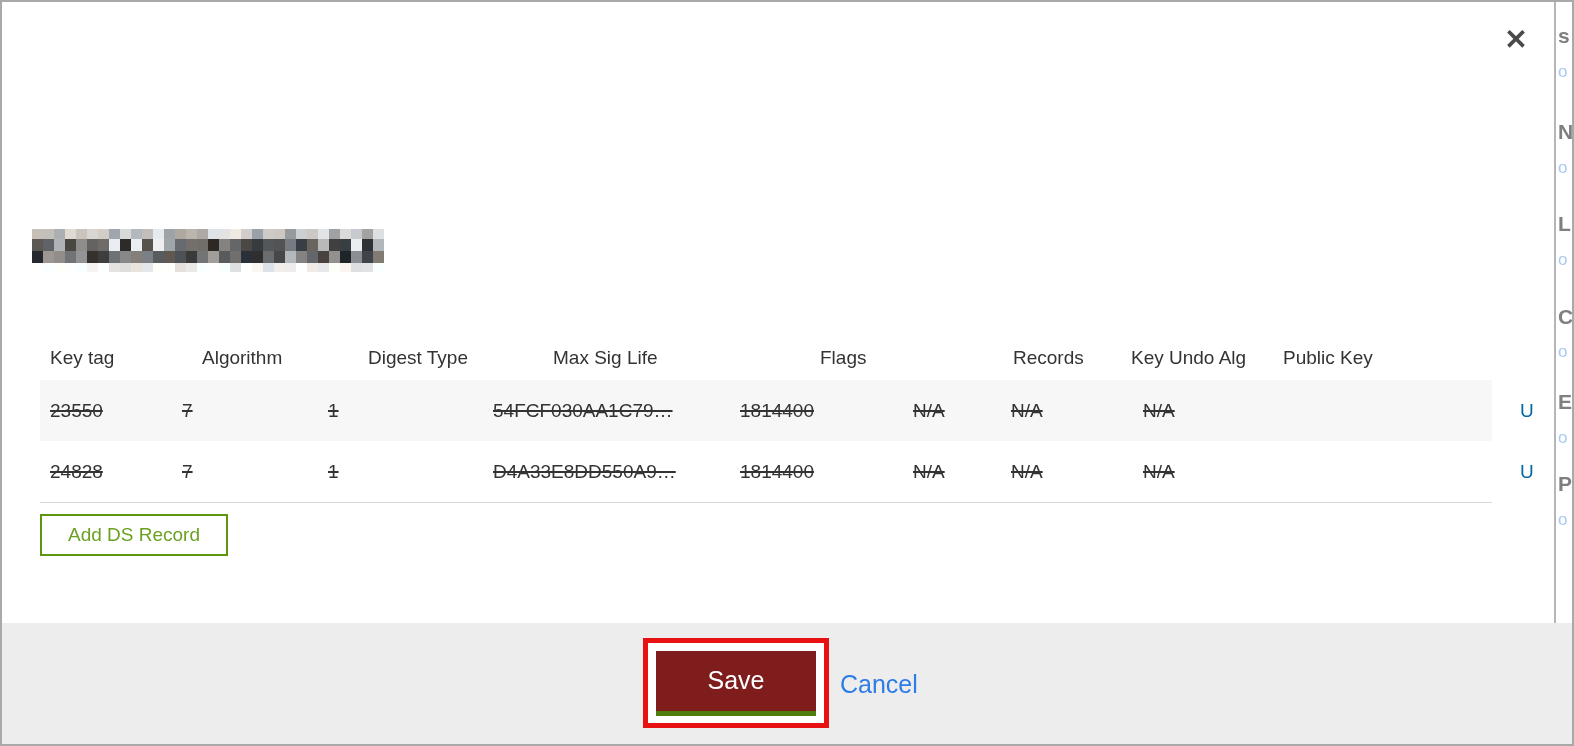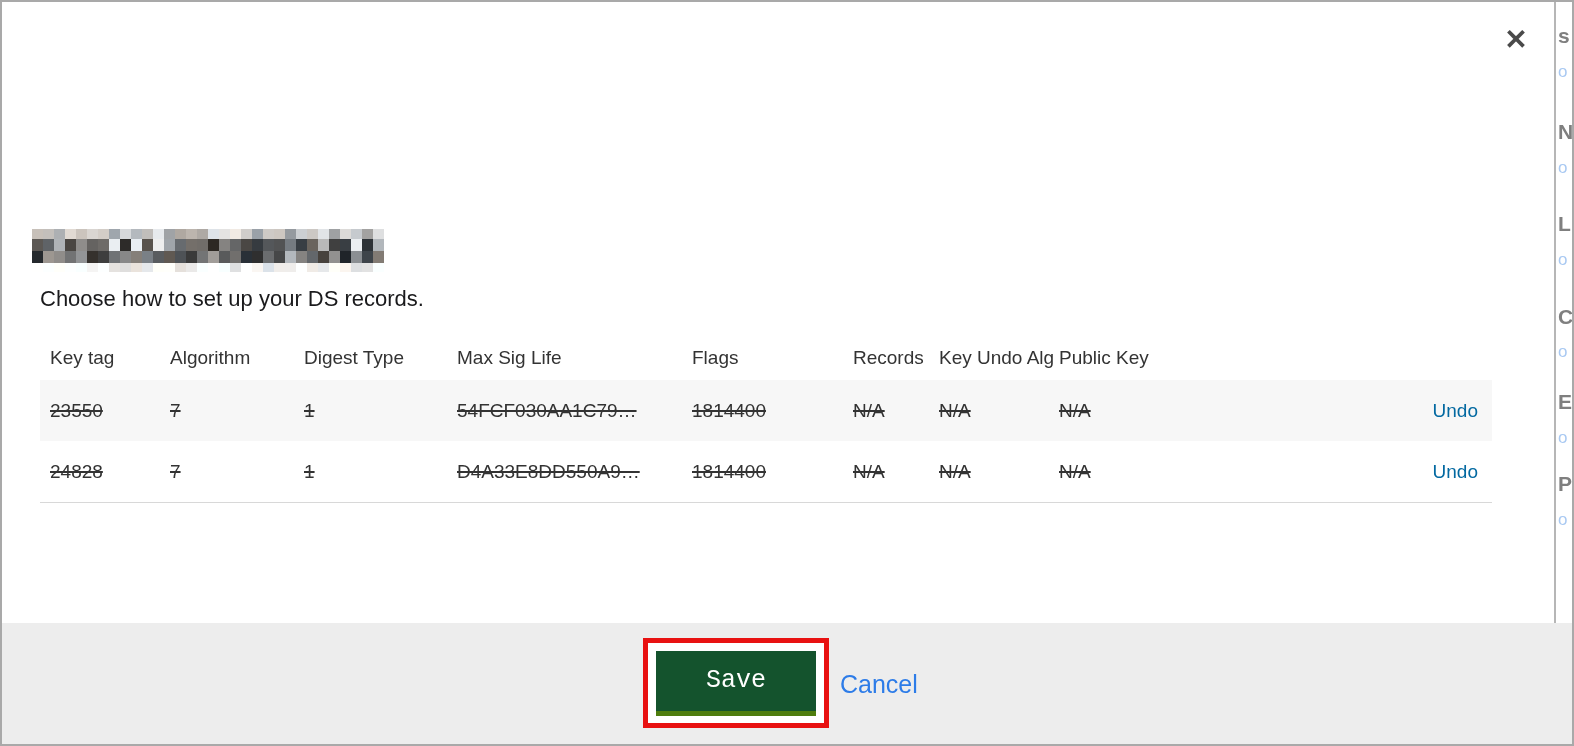--- a/index.html
+++ b/index.html
@@ -15,38 +15,38 @@
 
   .redacted{position:absolute;left:30px;top:227px;width:364px;height:44px;line-height:0;}
   .redacted .pxrow{white-space:nowrap;}
   .redacted .px{display:inline-block;}
 
   .subtitle{position:absolute;left:38px;top:284px;margin:0;font-size:22px;color:#1a1a1c;}
 
   .ds-table{position:absolute;left:38px;top:334px;width:1452px;font-size:19px;color:#333;}
   .grid{display:grid;grid-template-columns:120px 134px 153px 235px 161px 86px 120px 163px 190px 1fr;
         align-items:center;padding-left:10px;box-sizing:border-box;}
-  .thead{height:44px;color:#333;}
-  .trow{height:61px;}
+  .thead{height:44px;color:#333;gap:32px;}
+  .trow{height:61px;gap:12px;}
   .trow.odd{background:#f7f7f7;}
   .tbody{border-bottom:1px solid #d8d8d8;}
   .cell{overflow:hidden;white-space:nowrap;}
   .struck{text-decoration:line-through;text-decoration-thickness:2px;}
   .cell-action{text-align:right;padding-right:14px;}
   .undo-link{color:#0369a1;text-decoration:none;cursor:pointer;margin-top:20px;}
 
   .add-btn{position:absolute;left:38px;top:512px;height:42px;padding:0 26px;background:#fff;
         border:2px solid #5d9511;color:#6ba121;font-size:19px;cursor:pointer;
         font-family:inherit;}
 
   .footer{position:absolute;left:0;right:0;top:621px;bottom:0;background:#ededed;}
   .annotation-box{position:absolute;left:641px;top:15px;width:176px;height:80px;
         border:5px solid #e81111;background:#fff;display:flex;align-items:center;justify-content:center;}
-  .save-btn{width:160px;height:65px;background:#14532d;border:none;border-bottom:5px solid #4e7d0e;
-        color:#fff;font-size:25px;cursor:pointer;font-family:Liberation Mono, monospace;}
+  .save-btn{width:160px;height:65px;background:#7f1d1d;border:none;border-bottom:5px solid #4e7d0e;
+        color:#fff;font-size:25px;cursor:pointer;font-family:Liberation Sans, sans-serif;}
   .cancel-link{position:absolute;left:838px;top:47px;font-size:25px;color:#2d7ce8;
         text-decoration:none;cursor:pointer;}
 
   .sliver-line{position:absolute;left:1552px;top:0;width:2px;height:621px;background:#b6b6b6;}
   .sliver{position:absolute;left:1556px;top:0;width:17px;height:621px;overflow:hidden;}
   .sliver span{position:absolute;left:0;white-space:nowrap;}
   .frag-header{font-weight:bold;font-size:21px;color:#7f7f7f;}
   .frag-link{font-size:17px;color:#a9c9f2;}
 </style>
 </head>
@@ -57,21 +57,20 @@
 
   <button class="close-btn">✕</button>
 
   <div class="redacted" id="redacted">
       <div class="pxrow"><span class="px" style="width: 11px; height: 10px; background: rgb(199, 192, 185);"></span><span class="px" style="width: 11px; height: 10px; background: rgb(195, 191, 187);"></span><span class="px" style="width: 11px; height: 10px; background: rgb(173, 176, 179);"></span><span class="px" style="width: 11px; height: 10px; background: rgb(225, 218, 211);"></span><span class="px" style="width: 11px; height: 10px; background: rgb(203, 196, 189);"></span><span class="px" style="width: 11px; height: 10px; background: rgb(217, 213, 209);"></span><span class="px" style="width: 11px; height: 10px; background: rgb(211, 205, 199);"></span><span class="px" style="width: 11px; height: 10px; background: rgb(159, 166, 173);"></span><span class="px" style="width: 11px; height: 10px; background: rgb(215, 217, 219);"></span><span class="px" style="width: 11px; height: 10px; background: rgb(180, 185, 190);"></span><span class="px" style="width: 11px; height: 10px; background: rgb(193, 190, 187);"></span><span class="px" style="width: 11px; height: 10px; background: rgb(231, 234, 237);"></span><span class="px" style="width: 11px; height: 10px; background: rgb(160, 163, 166);"></span><span class="px" style="width: 11px; height: 10px; background: rgb(175, 168, 161);"></span><span class="px" style="width: 11px; height: 10px; background: rgb(188, 181, 174);"></span><span class="px" style="width: 11px; height: 10px; background: rgb(174, 169, 164);"></span><span class="px" style="width: 11px; height: 10px; background: rgb(222, 227, 232);"></span><span class="px" style="width: 11px; height: 10px; background: rgb(228, 227, 226);"></span><span class="px" style="width: 11px; height: 10px; background: rgb(241, 234, 227);"></span><span class="px" style="width: 11px; height: 10px; background: rgb(208, 205, 202);"></span><span class="px" style="width: 11px; height: 10px; background: rgb(154, 161, 168);"></span><span class="px" style="width: 11px; height: 10px; background: rgb(206, 202, 198);"></span><span class="px" style="width: 11px; height: 10px; background: rgb(205, 199, 193);"></span><span class="px" style="width: 11px; height: 10px; background: rgb(149, 154, 159);"></span><span class="px" style="width: 11px; height: 10px; background: rgb(204, 207, 210);"></span><span class="px" style="width: 11px; height: 10px; background: rgb(204, 200, 196);"></span><span class="px" style="width: 11px; height: 10px; background: rgb(225, 228, 231);"></span><span class="px" style="width: 11px; height: 10px; background: rgb(159, 161, 163);"></span><span class="px" style="width: 11px; height: 10px; background: rgb(220, 218, 216);"></span><span class="px" style="width: 11px; height: 10px; background: rgb(198, 202, 206);"></span><span class="px" style="width: 11px; height: 10px; background: rgb(163, 162, 161);"></span><span class="px" style="width: 11px; height: 10px; background: rgb(222, 223, 224);"></span></div>
       <div class="pxrow"><span class="px" style="width: 11px; height: 12px; background: rgb(92, 88, 84);"></span><span class="px" style="width: 11px; height: 12px; background: rgb(95, 99, 103);"></span><span class="px" style="width: 11px; height: 12px; background: rgb(175, 179, 183);"></span><span class="px" style="width: 11px; height: 12px; background: rgb(74, 70, 66);"></span><span class="px" style="width: 11px; height: 12px; background: rgb(143, 141, 139);"></span><span class="px" style="width: 11px; height: 12px; background: rgb(101, 99, 97);"></span><span class="px" style="width: 11px; height: 12px; background: rgb(110, 107, 104);"></span><span class="px" style="width: 11px; height: 12px; background: rgb(234, 238, 242);"></span><span class="px" style="width: 11px; height: 12px; background: rgb(45, 43, 41);"></span><span class="px" style="width: 11px; height: 12px; background: rgb(233, 238, 243);"></span><span class="px" style="width: 11px; height: 12px; background: rgb(88, 82, 76);"></span><span class="px" style="width: 11px; height: 12px; background: rgb(238, 238, 238);"></span><span class="px" style="width: 11px; height: 12px; background: rgb(160, 165, 170);"></span><span class="px" style="width: 11px; height: 12px; background: rgb(103, 107, 111);"></span><span class="px" style="width: 11px; height: 12px; background: rgb(116, 111, 106);"></span><span class="px" style="width: 11px; height: 12px; background: rgb(113, 109, 105);"></span><span class="px" style="width: 11px; height: 12px; background: rgb(45, 40, 35);"></span><span class="px" style="width: 11px; height: 12px; background: rgb(133, 131, 129);"></span><span class="px" style="width: 11px; height: 12px; background: rgb(101, 102, 103);"></span><span class="px" style="width: 11px; height: 12px; background: rgb(74, 71, 68);"></span><span class="px" style="width: 11px; height: 12px; background: rgb(54, 59, 64);"></span><span class="px" style="width: 11px; height: 12px; background: rgb(84, 87, 90);"></span><span class="px" style="width: 11px; height: 12px; background: rgb(82, 83, 84);"></span><span class="px" style="width: 11px; height: 12px; background: rgb(117, 123, 129);"></span><span class="px" style="width: 11px; height: 12px; background: rgb(56, 62, 68);"></span><span class="px" style="width: 11px; height: 12px; background: rgb(106, 100, 94);"></span><span class="px" style="width: 11px; height: 12px; background: rgb(185, 185, 185);"></span><span class="px" style="width: 11px; height: 12px; background: rgb(64, 64, 64);"></span><span class="px" style="width: 11px; height: 12px; background: rgb(57, 62, 67);"></span><span class="px" style="width: 11px; height: 12px; background: rgb(235, 238, 241);"></span><span class="px" style="width: 11px; height: 12px; background: rgb(45, 50, 55);"></span><span class="px" style="width: 11px; height: 12px; background: rgb(178, 183, 188);"></span></div>
       <div class="pxrow"><span class="px" style="width: 11px; height: 12px; background: rgb(37, 41, 45);"></span><span class="px" style="width: 11px; height: 12px; background: rgb(157, 151, 145);"></span><span class="px" style="width: 11px; height: 12px; background: rgb(144, 141, 138);"></span><span class="px" style="width: 11px; height: 12px; background: rgb(114, 115, 116);"></span><span class="px" style="width: 11px; height: 12px; background: rgb(146, 148, 150);"></span><span class="px" style="width: 11px; height: 12px; background: rgb(53, 49, 45);"></span><span class="px" style="width: 11px; height: 12px; background: rgb(62, 62, 62);"></span><span class="px" style="width: 11px; height: 12px; background: rgb(111, 114, 117);"></span><span class="px" style="width: 11px; height: 12px; background: rgb(136, 136, 136);"></span><span class="px" style="width: 11px; height: 12px; background: rgb(133, 127, 121);"></span><span class="px" style="width: 11px; height: 12px; background: rgb(122, 128, 134);"></span><span class="px" style="width: 11px; height: 12px; background: rgb(89, 92, 95);"></span><span class="px" style="width: 11px; height: 12px; background: rgb(96, 89, 82);"></span><span class="px" style="width: 11px; height: 12px; background: rgb(78, 82, 86);"></span><span class="px" style="width: 11px; height: 12px; background: rgb(58, 58, 58);"></span><span class="px" style="width: 11px; height: 12px; background: rgb(115, 116, 117);"></span><span class="px" style="width: 11px; height: 12px; background: rgb(161, 157, 153);"></span><span class="px" style="width: 11px; height: 12px; background: rgb(89, 90, 91);"></span><span class="px" style="width: 11px; height: 12px; background: rgb(113, 111, 109);"></span><span class="px" style="width: 11px; height: 12px; background: rgb(41, 48, 55);"></span><span class="px" style="width: 11px; height: 12px; background: rgb(47, 47, 47);"></span><span class="px" style="width: 11px; height: 12px; background: rgb(106, 108, 110);"></span><span class="px" style="width: 11px; height: 12px; background: rgb(70, 71, 72);"></span><span class="px" style="width: 11px; height: 12px; background: rgb(179, 184, 189);"></span><span class="px" style="width: 11px; height: 12px; background: rgb(133, 131, 129);"></span><span class="px" style="width: 11px; height: 12px; background: rgb(99, 103, 107);"></span><span class="px" style="width: 11px; height: 12px; background: rgb(71, 66, 61);"></span><span class="px" style="width: 11px; height: 12px; background: rgb(146, 145, 144);"></span><span class="px" style="width: 11px; height: 12px; background: rgb(31, 36, 41);"></span><span class="px" style="width: 11px; height: 12px; background: rgb(139, 143, 147);"></span><span class="px" style="width: 11px; height: 12px; background: rgb(62, 68, 74);"></span><span class="px" style="width: 11px; height: 12px; background: rgb(130, 123, 116);"></span></div>
       <div class="pxrow"><span class="px" style="width: 11px; height: 9px; background: rgb(255, 255, 254);"></span><span class="px" style="width: 11px; height: 9px; background: rgb(252, 255, 255);"></span><span class="px" style="width: 11px; height: 9px; background: rgb(255, 255, 250);"></span><span class="px" style="width: 11px; height: 9px; background: rgb(253, 255, 255);"></span><span class="px" style="width: 11px; height: 9px; background: rgb(249, 255, 255);"></span><span class="px" style="width: 11px; height: 9px; background: rgb(245, 244, 243);"></span><span class="px" style="width: 11px; height: 9px; background: rgb(253, 255, 255);"></span><span class="px" style="width: 11px; height: 9px; background: rgb(229, 226, 223);"></span><span class="px" style="width: 11px; height: 9px; background: rgb(223, 222, 221);"></span><span class="px" style="width: 11px; height: 9px; background: rgb(234, 227, 220);"></span><span class="px" style="width: 11px; height: 9px; background: rgb(229, 232, 235);"></span><span class="px" style="width: 11px; height: 9px; background: rgb(255, 255, 249);"></span><span class="px" style="width: 11px; height: 9px; background: rgb(255, 255, 251);"></span><span class="px" style="width: 11px; height: 9px; background: rgb(229, 224, 219);"></span><span class="px" style="width: 11px; height: 9px; background: rgb(234, 233, 232);"></span><span class="px" style="width: 11px; height: 9px; background: rgb(250, 255, 255);"></span><span class="px" style="width: 11px; height: 9px; background: rgb(255, 255, 255);"></span><span class="px" style="width: 11px; height: 9px; background: rgb(248, 255, 255);"></span><span class="px" style="width: 11px; height: 9px; background: rgb(223, 224, 225);"></span><span class="px" style="width: 11px; height: 9px; background: rgb(255, 255, 255);"></span><span class="px" style="width: 11px; height: 9px; background: rgb(250, 246, 242);"></span><span class="px" style="width: 11px; height: 9px; background: rgb(219, 226, 233);"></span><span class="px" style="width: 11px; height: 9px; background: rgb(240, 237, 234);"></span><span class="px" style="width: 11px; height: 9px; background: rgb(239, 237, 235);"></span><span class="px" style="width: 11px; height: 9px; background: rgb(254, 255, 255);"></span><span class="px" style="width: 11px; height: 9px; background: rgb(240, 235, 230);"></span><span class="px" style="width: 11px; height: 9px; background: rgb(230, 232, 234);"></span><span class="px" style="width: 11px; height: 9px; background: rgb(255, 255, 249);"></span><span class="px" style="width: 11px; height: 9px; background: rgb(251, 245, 239);"></span><span class="px" style="width: 11px; height: 9px; background: rgb(221, 223, 225);"></span><span class="px" style="width: 11px; height: 9px; background: rgb(226, 226, 226);"></span><span class="px" style="width: 11px; height: 9px; background: rgb(250, 255, 255);"></span></div>
     </div>
 
-  <p class="subtitle">Choose how to set up your DS records.</p>
 
   <div class="ds-table">
     <div class="grid thead" id="thead">
         <div class="cell">Key tag</div>
         <div class="cell">Algorithm</div>
         <div class="cell">Digest Type</div>
         <div class="cell">Max Sig Life</div>
         <div class="cell">Flags</div>
         <div class="cell">Records</div>
         <div class="cell">Key Undo Alg</div>
@@ -103,20 +102,21 @@
       <div class="cell struck">N/A</div>
       <div class="cell struck">N/A</div>
       <div class="cell"></div>
       <div class="cell cell-action">
         <a class="undo-link">Undo</a>
       </div>
     </div>
   </div>
   </div>
 
+  <button class="add-btn">Add DS Record</button>
 
   <div class="footer">
     <div class="annotation-box">
       <button class="save-btn">Save</button>
     </div>
     <a class="cancel-link">Cancel</a>
   </div>
 
   <div class="sliver-line"></div>
   <div class="sliver" id="sliver">

